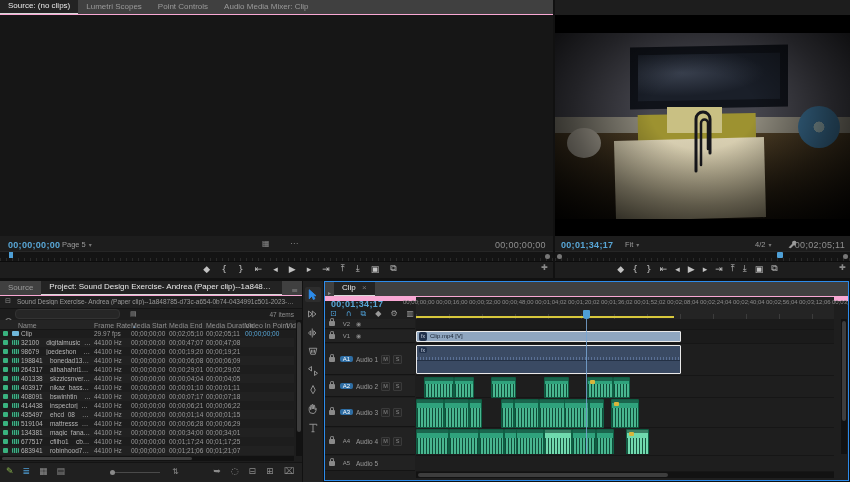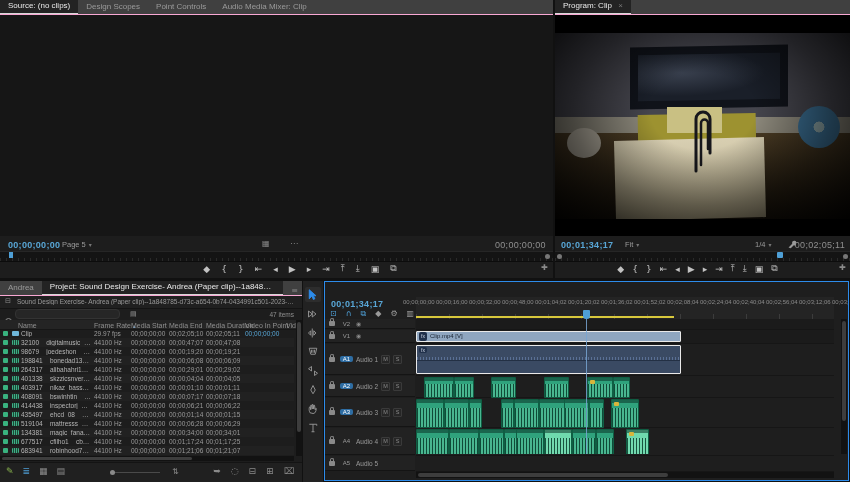--- a/index.html
+++ b/index.html
@@ -59,21 +59,21 @@
   .vignette{position:absolute;inset:0;background:radial-gradient(ellipse at 50% 42%,rgba(0,0,0,0) 25%,rgba(0,0,0,.50) 62%,rgba(0,0,0,.93) 100%);}
 </style>
 </head>
 <body>
 
 <div id="app">
 
   <div class="panel" id="source-panel" style="left:0;top:0;width:553px;height:278px;">
     <div class="tabbar">
       <div class="tab active">Source: (no clips)</div>
-      <div class="tab">Design Scopes</div>
+      <div class="tab">Lumetri Scopes</div>
       <div class="tab">Point Controls</div>
       <div class="tab">Audio Media Mixer: Clip</div>
     </div>
     <div class="abs" style="left:0;top:15px;width:553px;height:221px;background:#161616;"></div>
     <div class="abs" style="left:0;top:237px;width:553px;height:14px;">
       <span class="tc abs" style="left:8px;top:3px;">00;00;00;00</span>
       <span class="ddl abs" style="left:62px;top:3px;">Page 5</span>
       <span class="glyph dim abs" style="left:262px;top:3px;">▦</span>
       <span class="glyph dim abs" style="left:290px;top:3px;">⋯</span>
       <span class="tc gray abs" style="left:495px;top:3px;">00;00;00;00</span>
@@ -93,26 +93,20 @@
         <div class="tbtn">⇥</div>
         <div class="tbtn">⤒</div>
         <div class="tbtn">⤓</div>
         <div class="tbtn">▣</div>
         <div class="tbtn">⧉</div>
       </div>
     <span class="glyph dim abs" style="right:5px;top:264px;">✚</span>
   </div>
 
   <div class="panel" id="program-panel" style="left:555px;top:0;width:295px;height:278px;">
-    <div class="tabbar">
-      <div class="tab active">
-        <span>Program: Clip</span>
-        <span style="margin-left:4px;color:#777;">×</span>
-      </div>
-    </div>
 
     <div class="abs" style="left:0;top:15px;width:295px;height:221px;background:#000;overflow:hidden;">
       <div class="abs" style="left:0;top:18px;width:295px;height:186px;background:#141316;overflow:hidden;">
         <div class="abs" style="left:0;top:0;width:295px;height:88px;background:#45454d;"></div>
         <div class="abs" style="left:0;top:84px;width:295px;height:16px;background:#8d897c;"></div>
         <div class="abs" style="left:0;top:100px;width:295px;height:86px;background:linear-gradient(#4a3b24,#1a140b);"></div>
         <div class="abs" style="left:75px;top:13px;width:158px;height:62px;background:#10131a;transform:skewY(-1deg);">
           <div class="abs" style="left:8px;top:8px;right:8px;bottom:8px;
                background:radial-gradient(ellipse at 30% 40%,#39404e 0%,#1a1f29 60%),#161a22;"></div>
         </div>
@@ -124,21 +118,21 @@
           <path d="M11 60 L11 18 A3.5 3.5 0 0 1 18 18 L18 44" fill="none" stroke="#17171c" stroke-width="2.5" stroke-linecap="round"></path>
         </svg>
         <div class="abs" style="left:243px;top:73px;width:42px;height:42px;border-radius:50%;background:radial-gradient(circle,#8ea6a8 0 18%,#3b6f93 19% 100%);"></div>
         <div class="abs" style="left:12px;top:95px;width:34px;height:30px;border-radius:50%;background:#b2ac9e;"></div>
         <div class="vignette"></div>
       </div>
     </div>
     <div class="abs" style="left:0;top:237px;width:295px;height:14px;">
       <span class="tc abs" style="left:6px;top:3px;">00;01;34;17</span>
       <span class="ddl abs" style="left:70px;top:3px;">Fit</span>
-      <span class="ddl abs" style="left:200px;top:3px;">1/4</span>
+      <span class="ddl abs" style="left:200px;top:3px;">4/2</span>
       <svg class="abs" style="left:232px;top:3px;" width="9" height="9" viewBox="0 0 12 12">
         <path d="M2 10 L7 5 a3 3 0 1 1 2 2 L5 11 Z" fill="#9a9a9a"></path>
         </svg>
       <span class="tc gray abs" style="right:5px;top:3px;">00;02;05;11</span>
     </div>
     <div class="scrub" style="left:0;top:251px;width:295px;">
       <div class="abs" style="left:222px;top:0;width:6px;height:6px;background:#4e9fd6;border-radius:1px;"></div>
       <div class="knob" style="left:2px;"></div>
       <div class="knob" style="right:2px;"></div>
     </div>
@@ -154,21 +148,21 @@
         <div class="tbtn">⤒</div>
         <div class="tbtn">⤓</div>
         <div class="tbtn">▣</div>
         <div class="tbtn">⧉</div>
       </div>
     <span class="glyph dim abs" style="right:4px;top:264px;">✚</span>
   </div>
 
   <div class="panel" id="project-panel" style="left:0;top:281px;width:302px;height:201px;">
     <div class="tabbar">
-      <div class="tab">Andrea</div>
+      <div class="tab">Source</div>
       <div class="tab active" style="max-width:225px;">Project: Sound Design Exercise- Andrea (Paper clip)--1a848785-d73c-a654-0b74-0434991c501-2023-10-23_15-32-48_1</div>
       <span class="glyph dim" style="margin-left:auto;padding-right:4px;">≡</span>
     </div>
     <div class="abs" style="left:0;top:15px;width:302px;height:12px;background:#202020;border-bottom:1px solid #141414;">
       <span class="glyph dim abs" style="left:5px;top:2px;font-size:7px;">⊟</span>
       <span class="abs" style="left:17px;top:2px;width:278px;font-size:6.5px;color:#9a9a9a;white-space:nowrap;overflow:hidden;text-overflow:ellipsis;">Sound Design Exercise- Andrea (Paper clip)--1a848785-d73c-a654-0b74-0434991c501-2023-10-23_15-32-48_1.prproj</span>
     </div>
     <div class="abs" style="left:0;top:27px;width:302px;height:12px;">
       <span class="lens abs" style="left:5px;top:3px;"></span>
       <input style="position: absolute; left: 15px; top: 1px; width: 95px; height: 8px; background: rgb(38, 38, 38); border: 1px solid rgb(51, 51, 51); border-radius: 4px; color: rgb(204, 204, 204); font-size: 6.5px; padding: 0px 4px; outline: none;">
@@ -379,20 +373,27 @@
         </div>
         <div class="toolicn">
           <svg width="12" height="12" viewBox="0 0 16 16">
             <path d="M3 3 L13 3 L13 5 M8 3 L8 13 M6 13 L10 13" fill="none" stroke="#9a9a9a" stroke-width="1.2"></path>
           </svg>
         </div>
       </div>
   </div>
 
   <div class="panel" id="timeline-panel" style="left:324px;top:281px;width:525px;height:200px;border:1px solid #2d8ceb;box-sizing:border-box;background:#1e1e1e;">
+    <div class="tabbar">
+      <span class="glyph dim" style="padding:0 3px;font-size:6px;">▸</span>
+      <div class="tab active">
+        <span>Clip</span>
+        <span style="margin-left:4px;color:#777;">×</span>
+      </div>
+    </div>
     <span class="tc abs" style="left:6px;top:17px;">00;01;34;17</span>
     <div class="abs" id="tl-toolbar" style="left:5px;top:28px;display:flex;gap:9px;">
         <div class="glyph" style="color: rgb(78, 159, 214); font-size: 8px;">⊡</div>
         <div class="glyph" style="color: rgb(78, 159, 214); font-size: 8px;">∩</div>
         <div class="glyph" style="color: rgb(78, 159, 214); font-size: 8px;">⧉</div>
         <div class="glyph" style="color: rgb(154, 154, 154); font-size: 8px;">◆</div>
         <div class="glyph" style="color: rgb(154, 154, 154); font-size: 8px;">⚙</div>
         <div class="glyph" style="color: rgb(154, 154, 154); font-size: 8px;">▥</div>
       </div>
 

